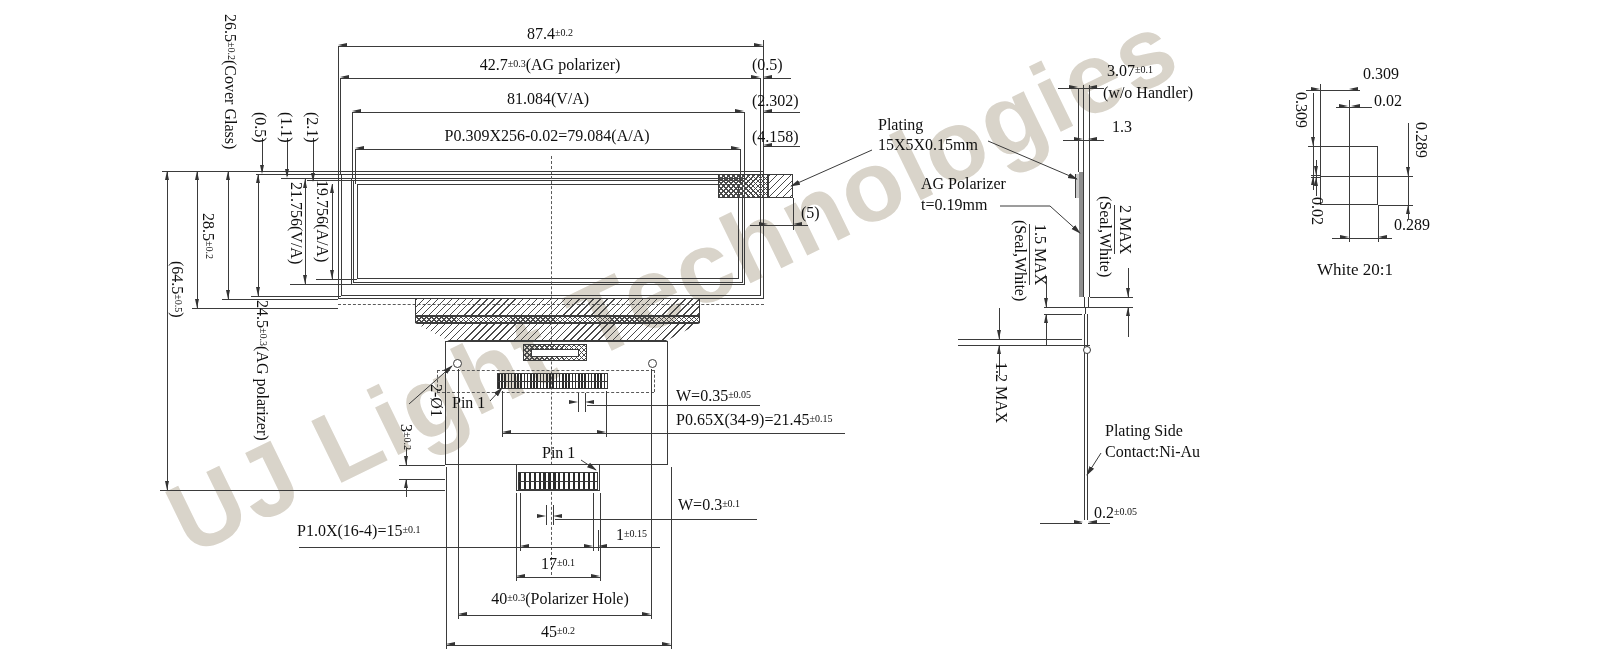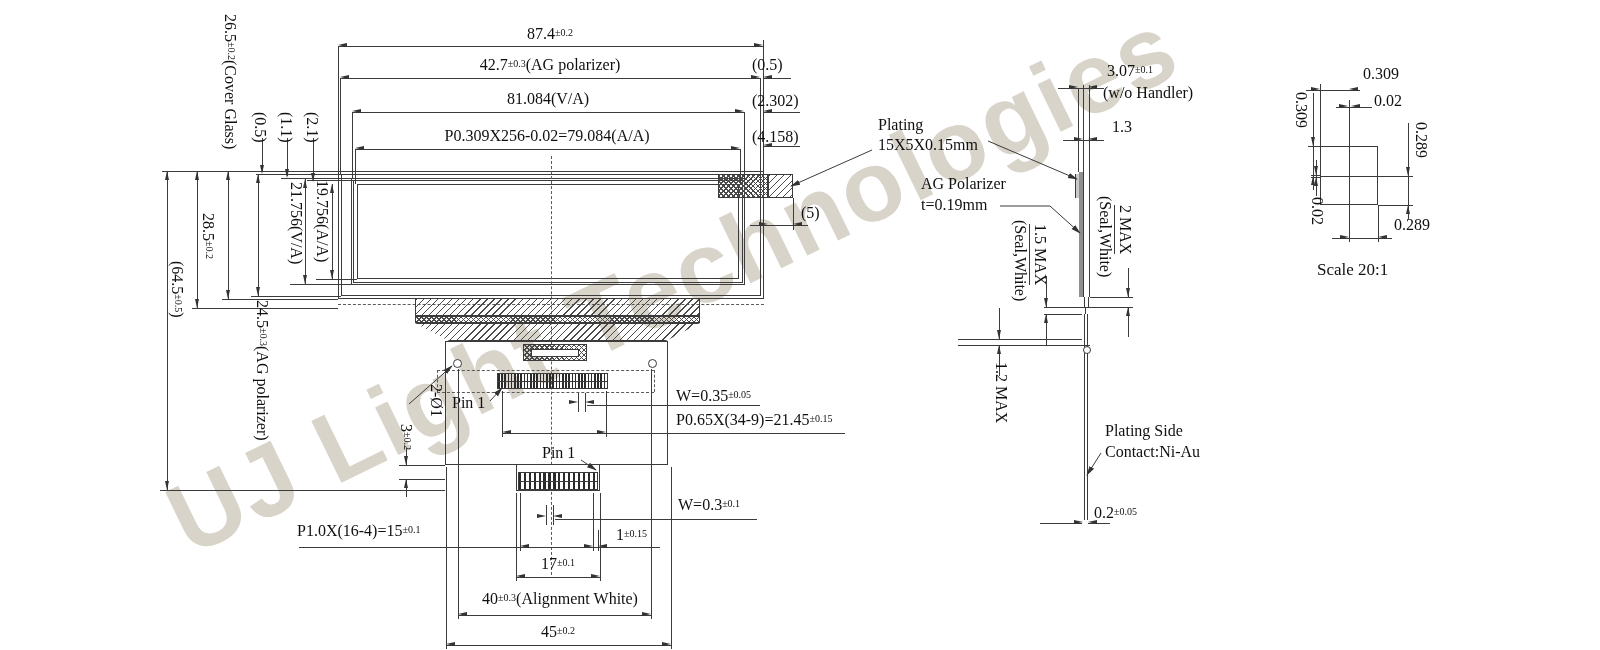--- a/index.html
+++ b/index.html
@@ -215,21 +215,21 @@
   <div class="hl" style="left:516px;top:577px;width:84px;"></div>
   <div class="aw" style="left:516px;top:574px;"></div>
   <div class="ae" style="left:591px;top:574px;"></div>
   <div class="t tc" style="left:558px;top:556px;"><span>17</span><span class="tol">±0.1</span></div>
 
   <div class="vl" style="left:458px;top:369px;height:250px;"></div>
   <div class="vl" style="left:651px;top:369px;height:250px;"></div>
   <div class="hl" style="left:458px;top:615px;width:193px;"></div>
   <div class="aw" style="left:458px;top:612px;"></div>
   <div class="ae" style="left:642px;top:612px;"></div>
-  <div class="t tc" style="left:560px;top:591px;"><span>40</span><span class="tol">±0.3</span><span>(Alignment White)</span></div>
+  <div class="t tc" style="left:560px;top:591px;"><span>40</span><span class="tol">±0.3</span><span>(Polarizer Hole)</span></div>
 
   <div class="vl" style="left:446px;top:467px;height:182px;"></div>
   <div class="vl" style="left:671px;top:467px;height:182px;"></div>
   <div class="hl" style="left:446px;top:645px;width:225px;"></div>
   <div class="aw" style="left:446px;top:642px;"></div>
   <div class="ae" style="left:662px;top:642px;"></div>
   <div class="t tc" style="left:558px;top:624px;"><span>45</span><span class="tol">±0.2</span></div>
 
   <div class="t" style="left:878px;top:117px;">Plating</div>
   <div class="t" style="left:878px;top:137px;">15X5X0.15mm</div>
@@ -326,21 +326,21 @@
   <div class="an" style="left:1314px;top:177px;"></div>
   <div class="t v" style="left:1308px;top:197px;">0.02</div>
 
   <div class="vl" style="left:1349px;top:205px;height:37px;"></div>
   <div class="vl" style="left:1378px;top:205px;height:37px;"></div>
   <div class="hl" style="left:1332px;top:238px;width:60px;"></div>
   <div class="ae" style="left:1340px;top:235px;"></div>
   <div class="aw" style="left:1378px;top:235px;"></div>
   <div class="t" style="left:1394px;top:217px;">0.289</div>
 
-  <div class="t" style="left:1317px;top:261px;font-size:17px;">Scale 20:1</div>
+  <div class="t" style="left:1317px;top:261px;font-size:17px;">White 20:1</div>
 
   <svg class="leaders" width="1600" height="650" viewBox="0 0 1600 650">
     <defs>
       <marker id="ah" markerWidth="10" markerHeight="7" refX="9" refY="3.5" orient="auto">
         <polygon points="0 0.8, 10 3.5, 0 6.2" fill="#333"></polygon>
       </marker>
     </defs>
     <line x1="872" y1="150" x2="791" y2="186" stroke="#3b3b3b" stroke-width="1" marker-end="url(#ah)"></line>
     <line x1="988" y1="141" x2="1077" y2="179" stroke="#3b3b3b" stroke-width="1" marker-end="url(#ah)"></line>
     <polyline points="1000,206 1050,206 1080,233" fill="none" stroke="#3b3b3b" stroke-width="1" marker-end="url(#ah)"></polyline>

